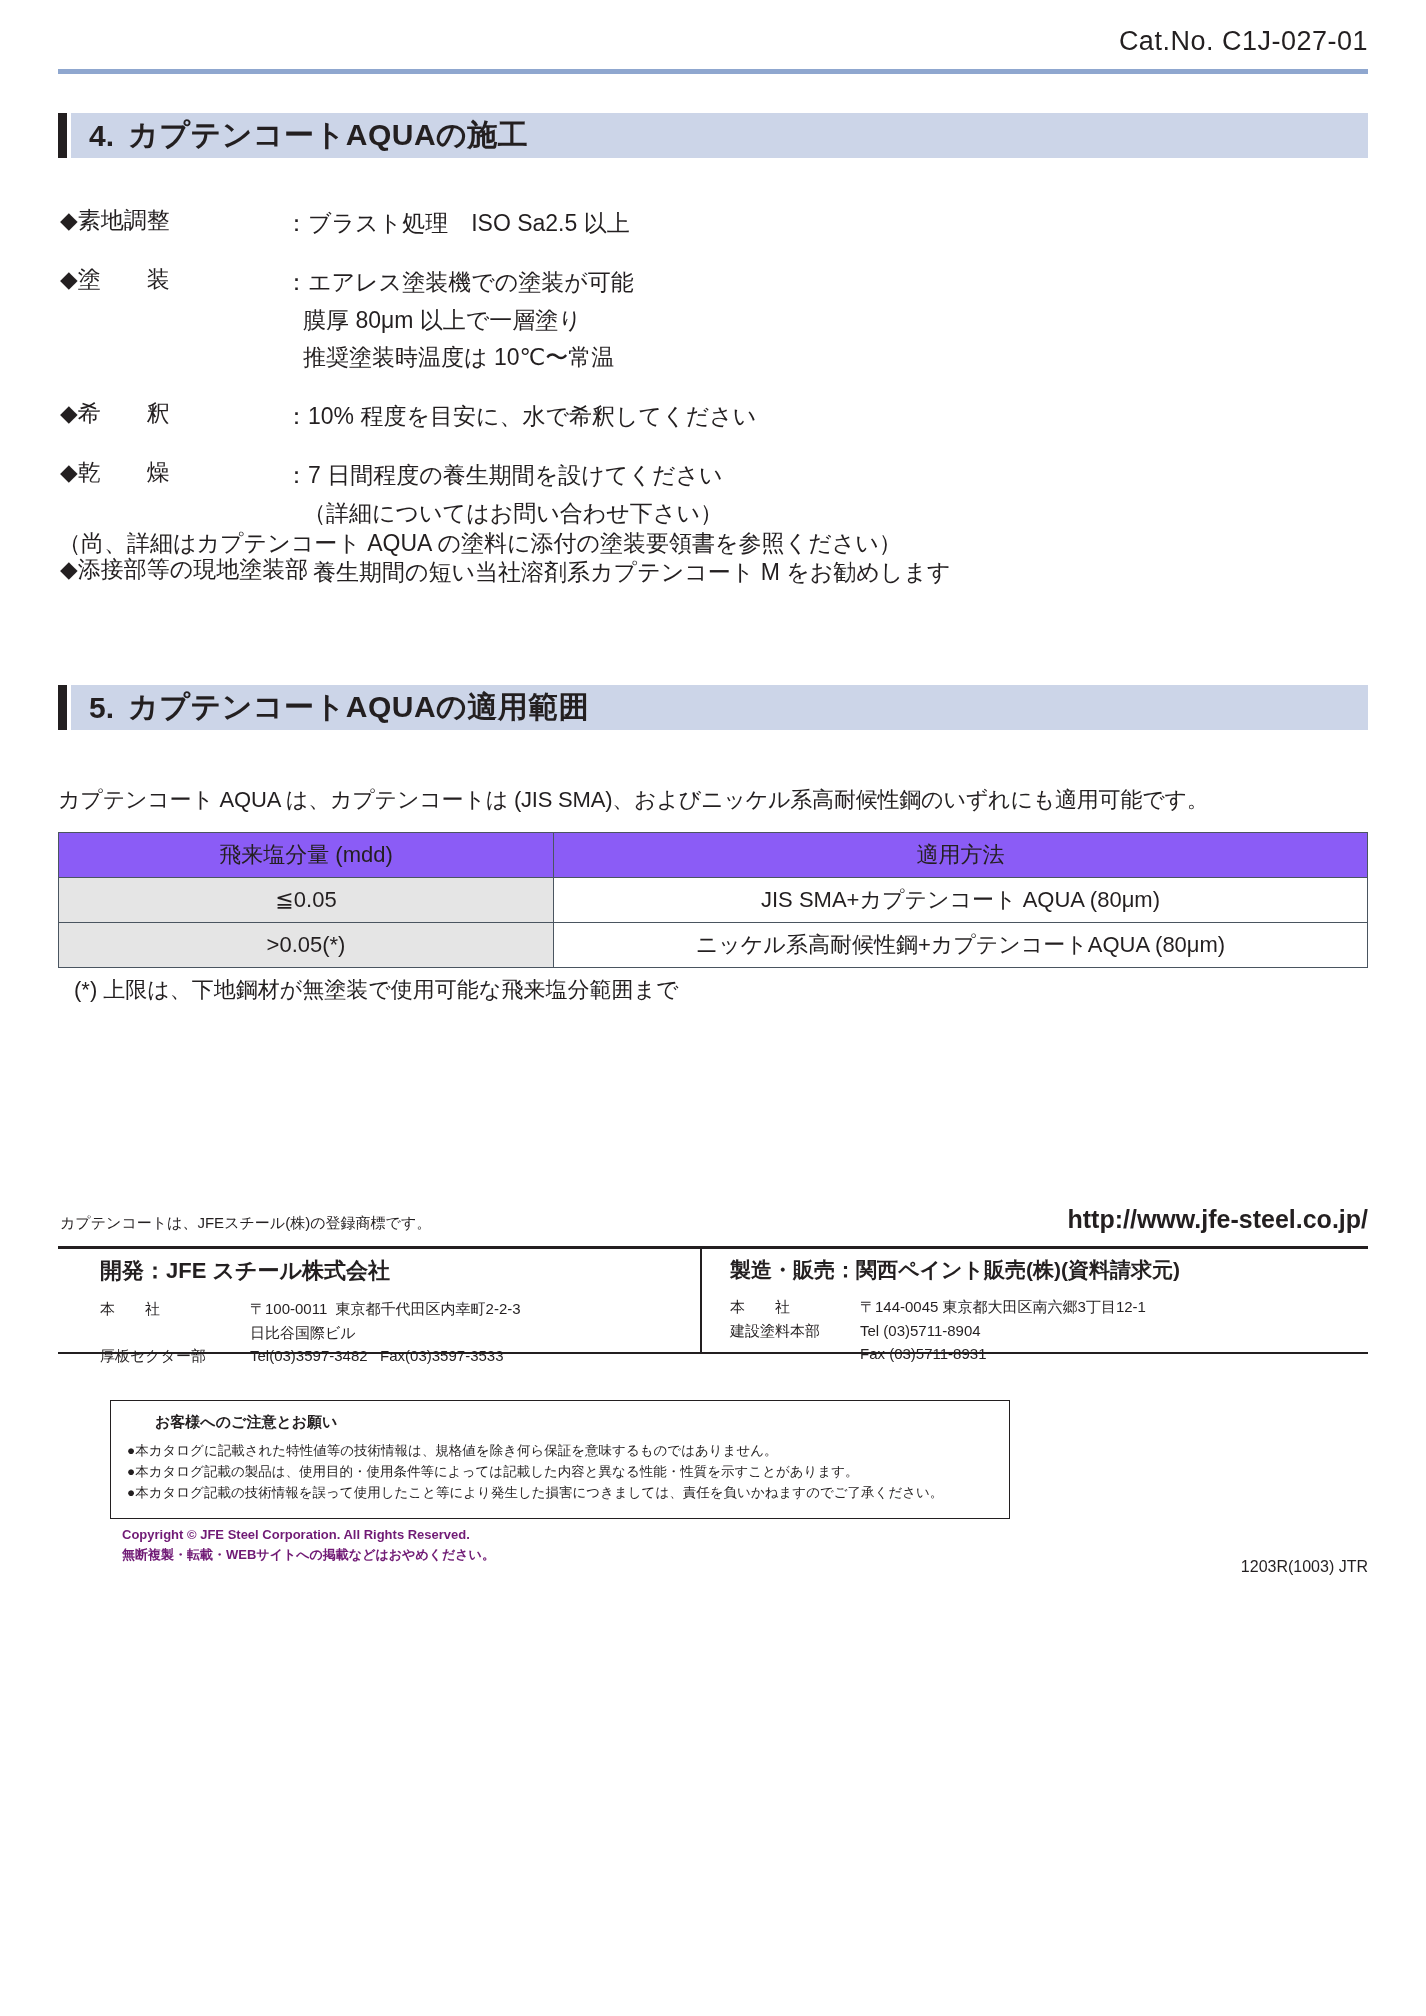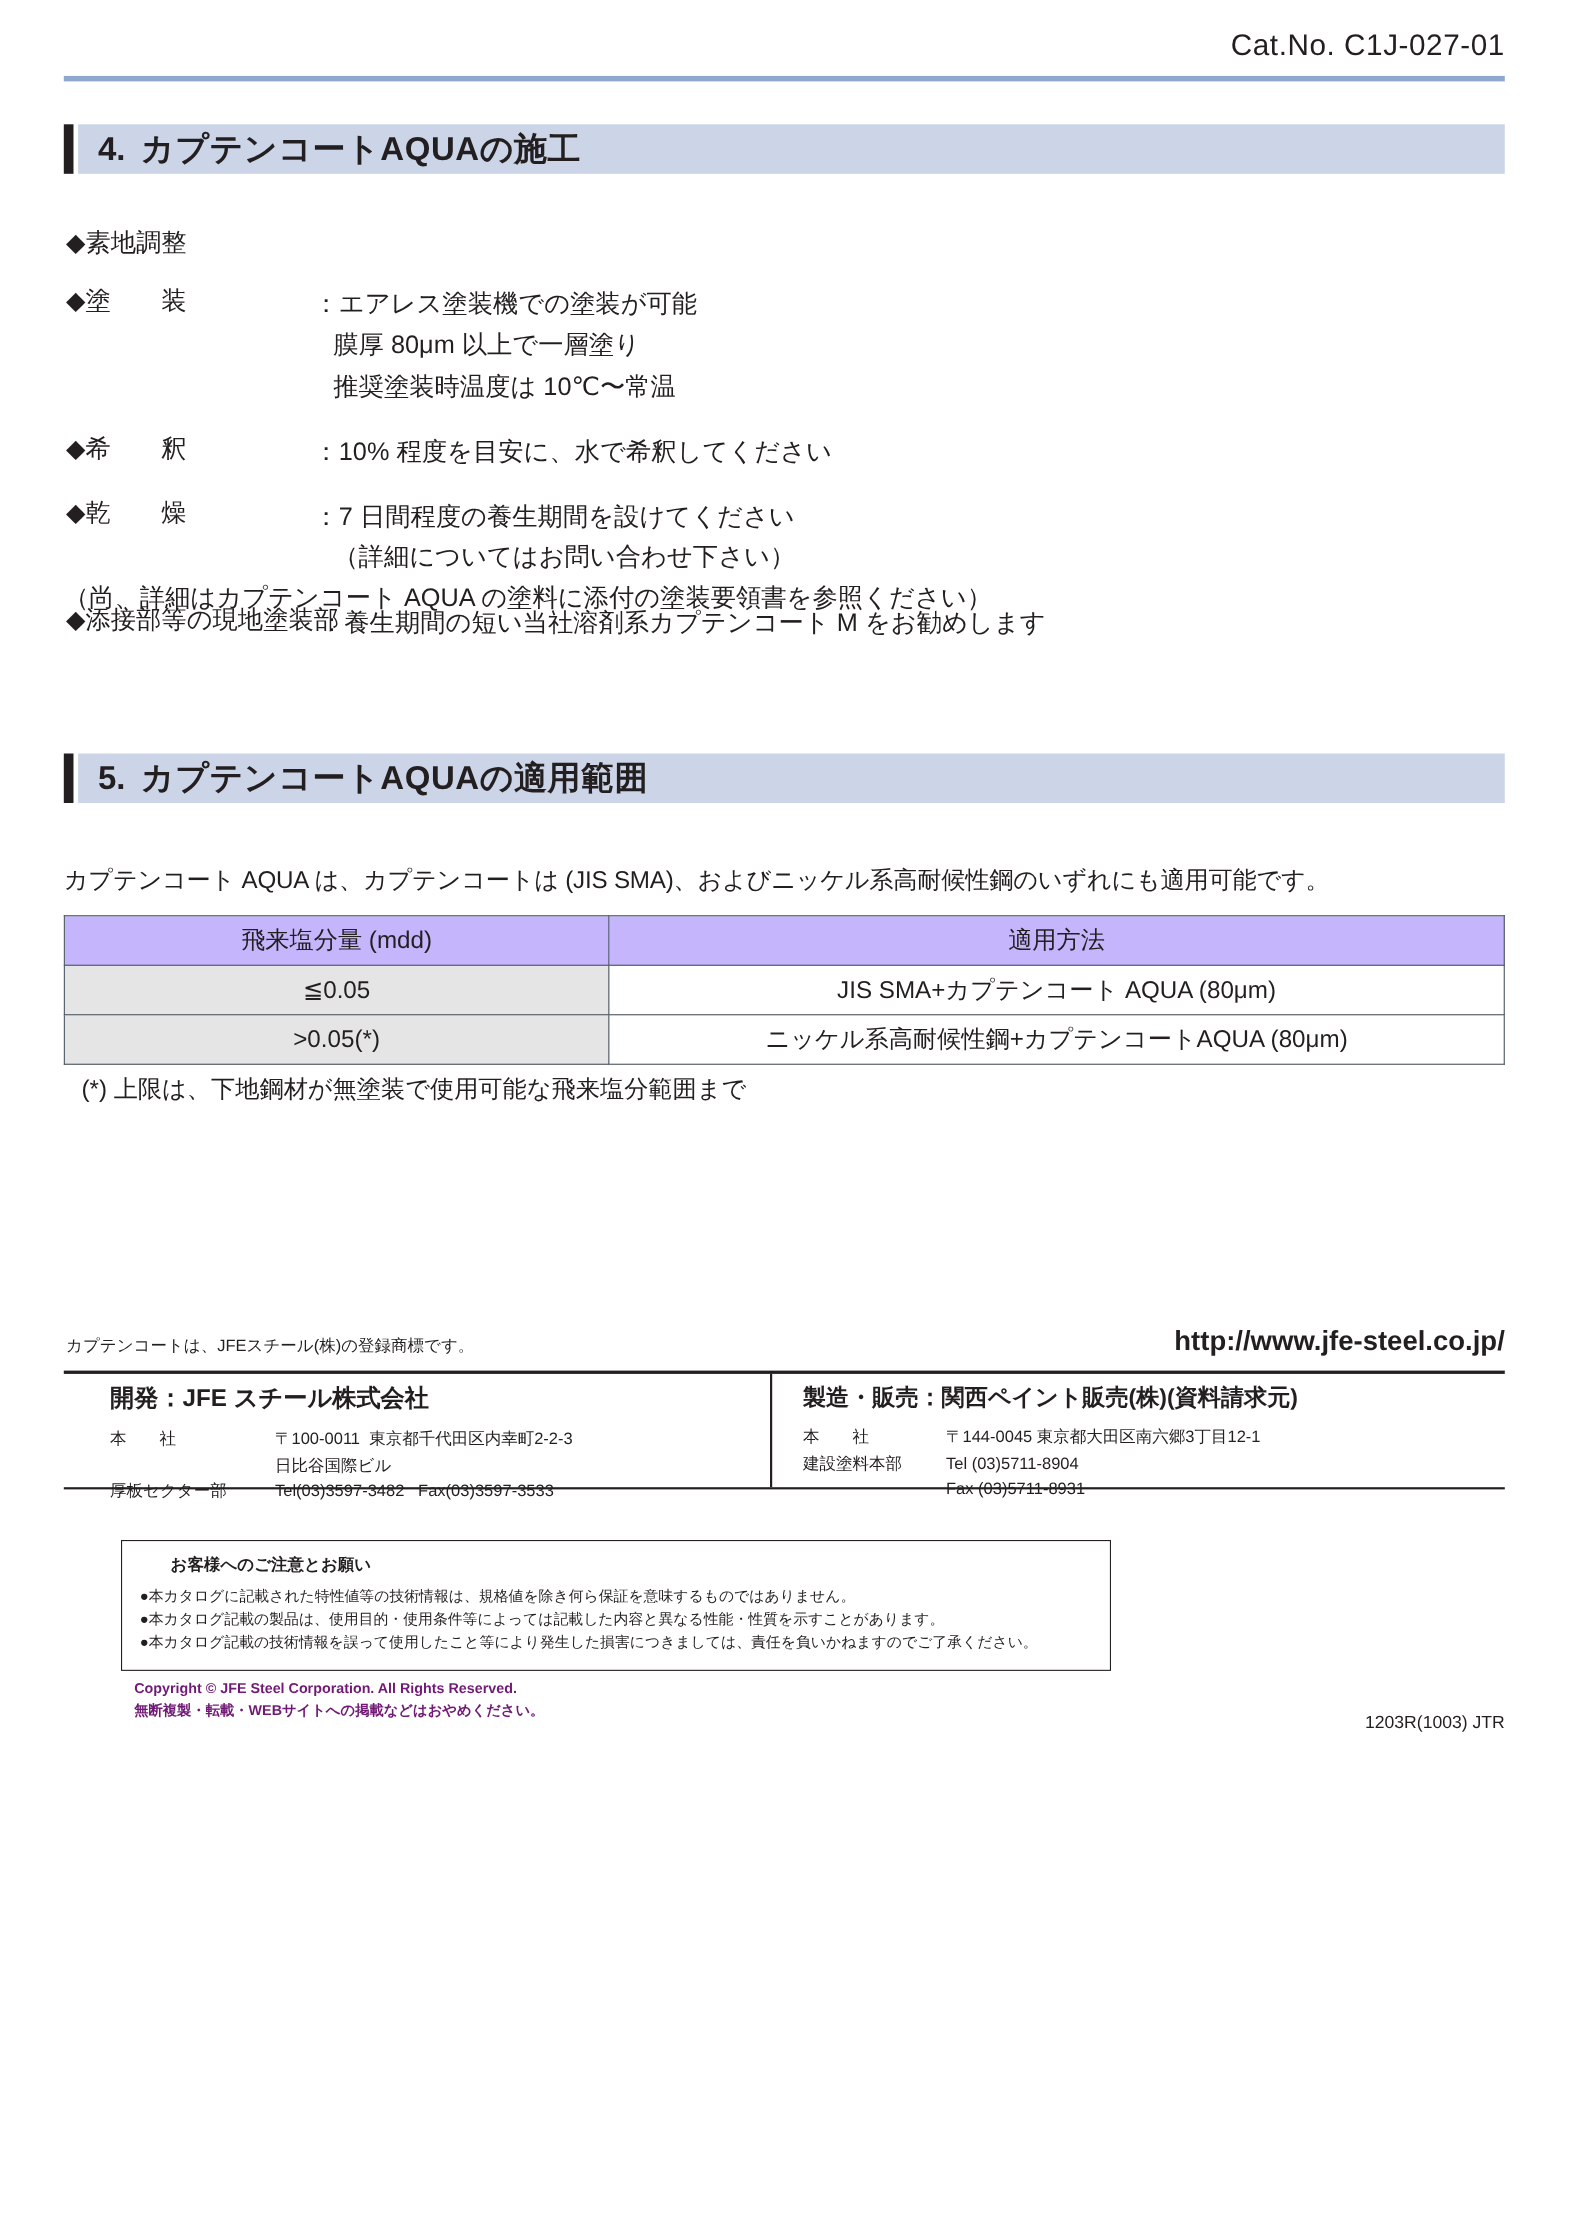--- a/index.html
+++ b/index.html
@@ -69,21 +69,21 @@
   table.apply {
     position:absolute; left:58px; top:832px;
     width:1310px; border-collapse:collapse;
   }
   table.apply th, table.apply td {
     border:1px solid #4a5560;
     text-align:center; vertical-align:middle;
     font-size:22px; color:#231f20;
     height:45px; padding:2px 6px;
   }
-  table.apply th { background:#c4b5fd; font-weight:normal; }
+  table.apply th { background:#8b5cf6; font-weight:normal; }
   table.apply td.key { background:#e5e5e5; width:495px; }
   table.apply td.val { background:#ffffff; }
 
   .tbl-foot {
     position:absolute; left:74px; top:975px;
     font-size:22px; color:#231f20;
   }
 
   
   .tm-line {
@@ -147,20 +147,23 @@
   <div class="sh-band">
     <span class="sh-num">4.</span>
     <span class="sh-title">カプテンコートAQUAの施工</span>
   </div>
 </div>
 
 <div class="spec-list">
 
   <div class="spec-row">
     <div class="spec-label">◆素地調整</div>
+    <div class="spec-val">
+      <span>：</span><span>ブラスト処理　ISO Sa2.5 以上</span>
+    </div>
   </div>
 
   <div class="spec-row">
     <div class="spec-label">◆塗　　装</div>
     <div class="spec-val">
       <span>：</span><span>エアレス塗装機での塗装が可能</span>
       <span class="sub">膜厚 80μm 以上で一層塗り</span>
       <span class="sub">推奨塗装時温度は 10℃〜常温</span>
     </div>
   </div>

